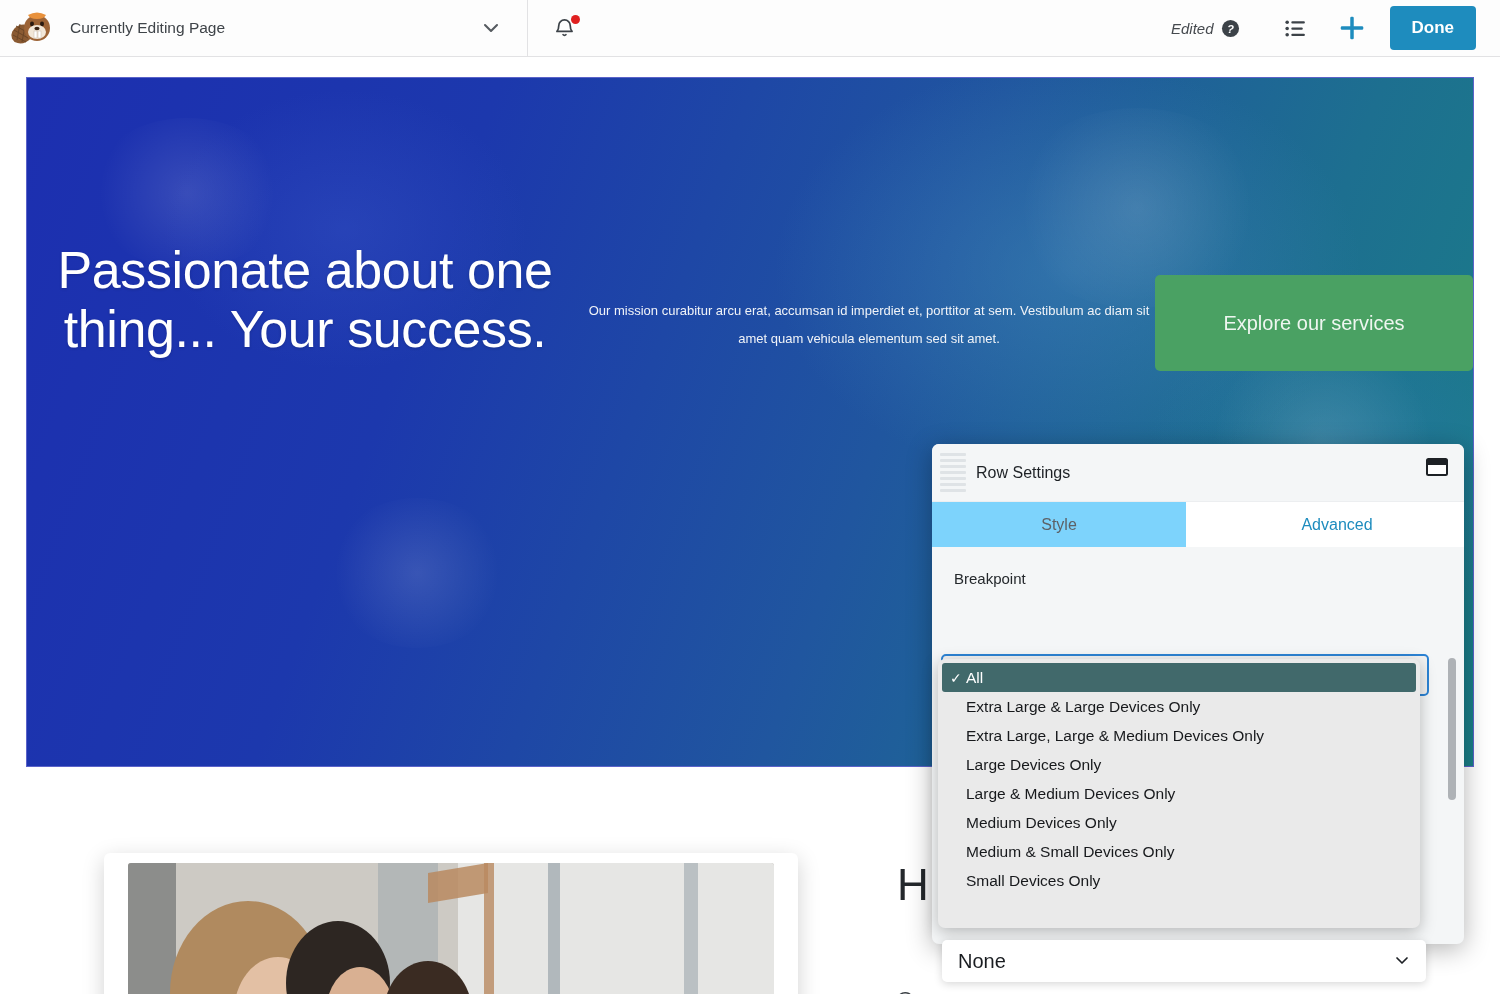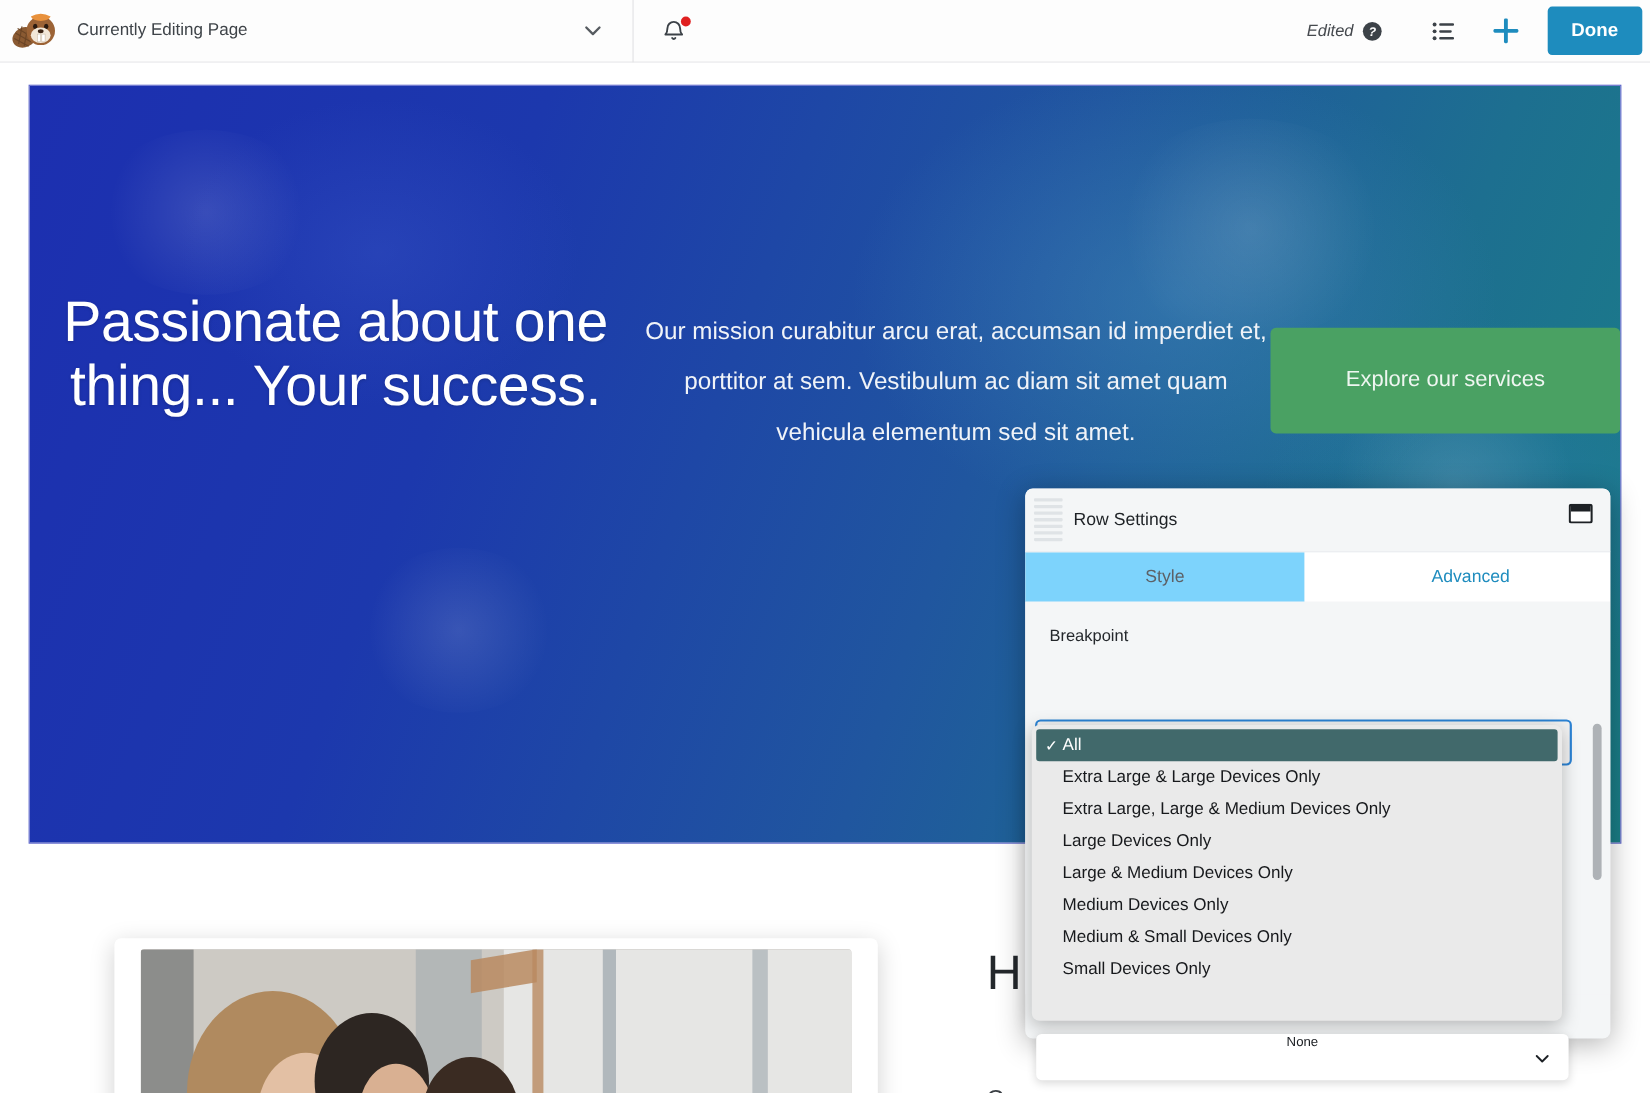--- a/index.html
+++ b/index.html
@@ -13,21 +13,21 @@
 
   
   .topbar {
     position: absolute; top: 0; left: 0; width: 1500px; height: 57px;
     background: #fdfdfd;
     border-bottom: 1px solid #e2e2e4;
     display: flex; align-items: center;
   }
   .tb-left {
     display: flex; align-items: center;
-    width: 576px; height: 57px;
+    width: 528px; height: 57px;
     border-right: 1px solid #e2e2e4;
     padding-left: 8px;
   }
   .beaver-logo { width: 48px; height: 48px; flex: 0 0 48px; }
   .tb-title {
     font-size: 15.5px; color: #3f4449; margin-left: 14px;
     white-space: nowrap;
   }
   .tb-chevron {
     margin-left: auto; margin-right: 26px;
@@ -37,21 +37,21 @@
   .tb-bell {
     width: 72px; height: 57px; display:flex; align-items:center; justify-content:center;
     position: relative;
   }
   .bell-dot {
     position: absolute; width: 9px; height: 9px; border-radius: 50%;
     background: #e02020; top: 15px; left: 43px;
   }
   .tb-right {
     margin-left: auto; display: flex; align-items: center; height: 57px;
-    padding-right: 7px; gap: 4px;
+    padding-right: 24px; gap: 4px;
   }
   .tb-edited {
     display: flex; align-items: center; gap: 7px;
     font-style: italic; font-size: 15px; color: #45494e;
     margin-right: 26px;
   }
   .help-icon { width: 19px; height: 19px; }
   .tb-iconbtn {
     width: 52px; height: 44px; display:flex; align-items:center; justify-content:center;
   }
@@ -88,21 +88,21 @@
     position: relative; z-index: 2;
     display:flex; flex-direction:row; align-items:center;
     padding-top: 150px;
   }
   .hero-title {
     color:#fff; font-size: 52px; font-weight: 400; letter-spacing: -0.4px;
     text-align:center; line-height:1.12;
     text-shadow: 0 1px 3px rgba(0,0,0,.18);
   }
   .hero-sub {
-    color: #f0f3f8; font-size: 22px; line-height: 2.1;
+    color: #f0f3f8; font-size: 13px; line-height: 2.1;
     width: 1020px; text-align:center; margin-top: 50px;
   }
   .hero-btn {
     margin-top: 47px;
     background: #4aa163; color: #eef6f0;
     border: none; border-radius: 5px;
     font-size: 20px; padding: 0 58px; height: 96px;
     min-width: 318px; cursor: pointer;
   }
 
@@ -176,21 +176,21 @@
     cursor: pointer; white-space:nowrap;
   }
   .opt.selected { background:#41696b; color:#ffffff; border-radius:3px; margin: 0 4px; padding-left: 24px;}
   .opt .check { position:absolute; left: 8px; font-size: 14px; }
 
   .none-select {
     position:absolute; left: 942px; top: 940px; width: 484px; height: 42px;
     background:#fff; border-radius: 5px;
     box-shadow: 0 2px 9px rgba(0,0,0,.16);
     display:flex; align-items:center; z-index: 62;
-    font-size: 12px; color:#1a1d21; padding: 0 16px; flex-direction: column;
+    font-size: 20px; color:#1a1d21; padding: 0 16px;
   }
   .none-select .chev { margin-left:auto; }
 
   .panel-scrollbar {
     position:absolute; right: 8px; top: 214px; width: 8px; height: 142px;
     background: #aeb2b6; border-radius: 5px; z-index: 45;
   }
 </style>
 </head>
 <body>

